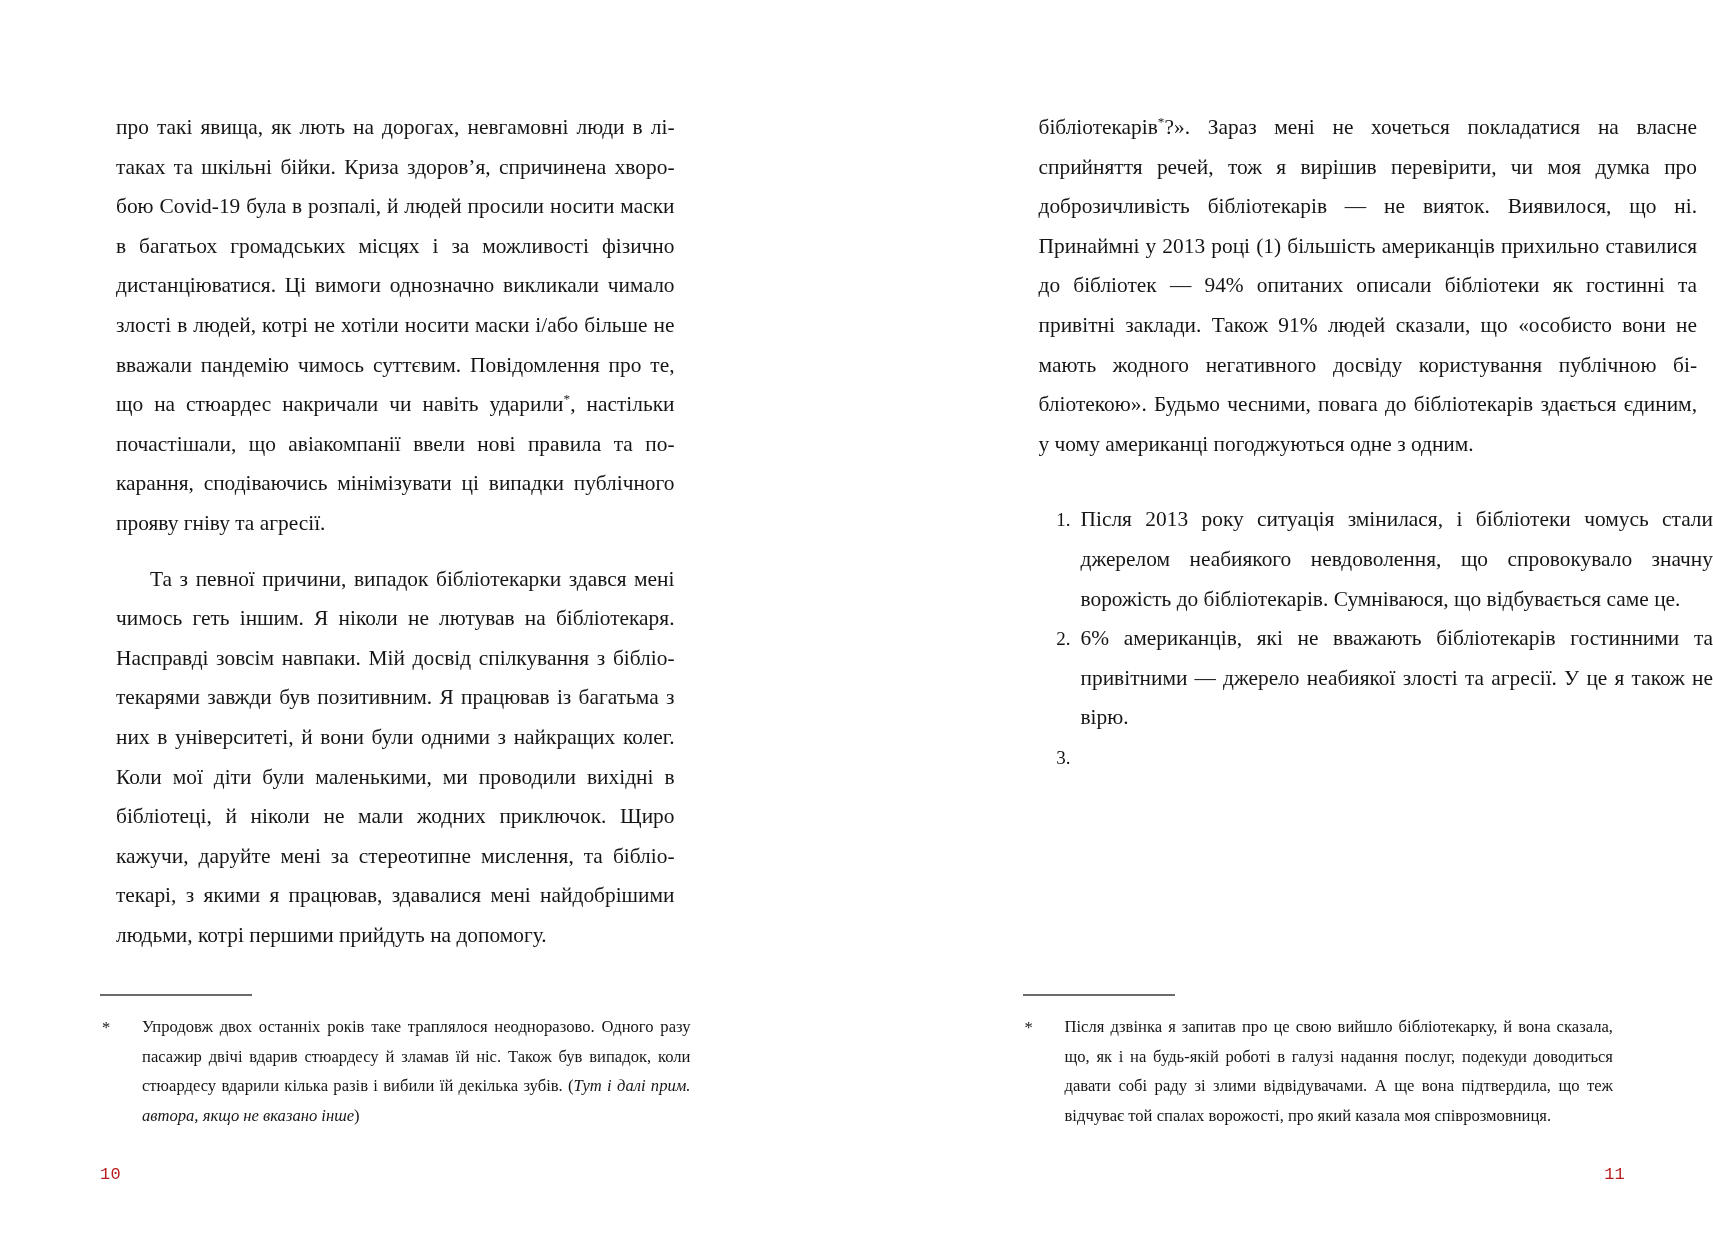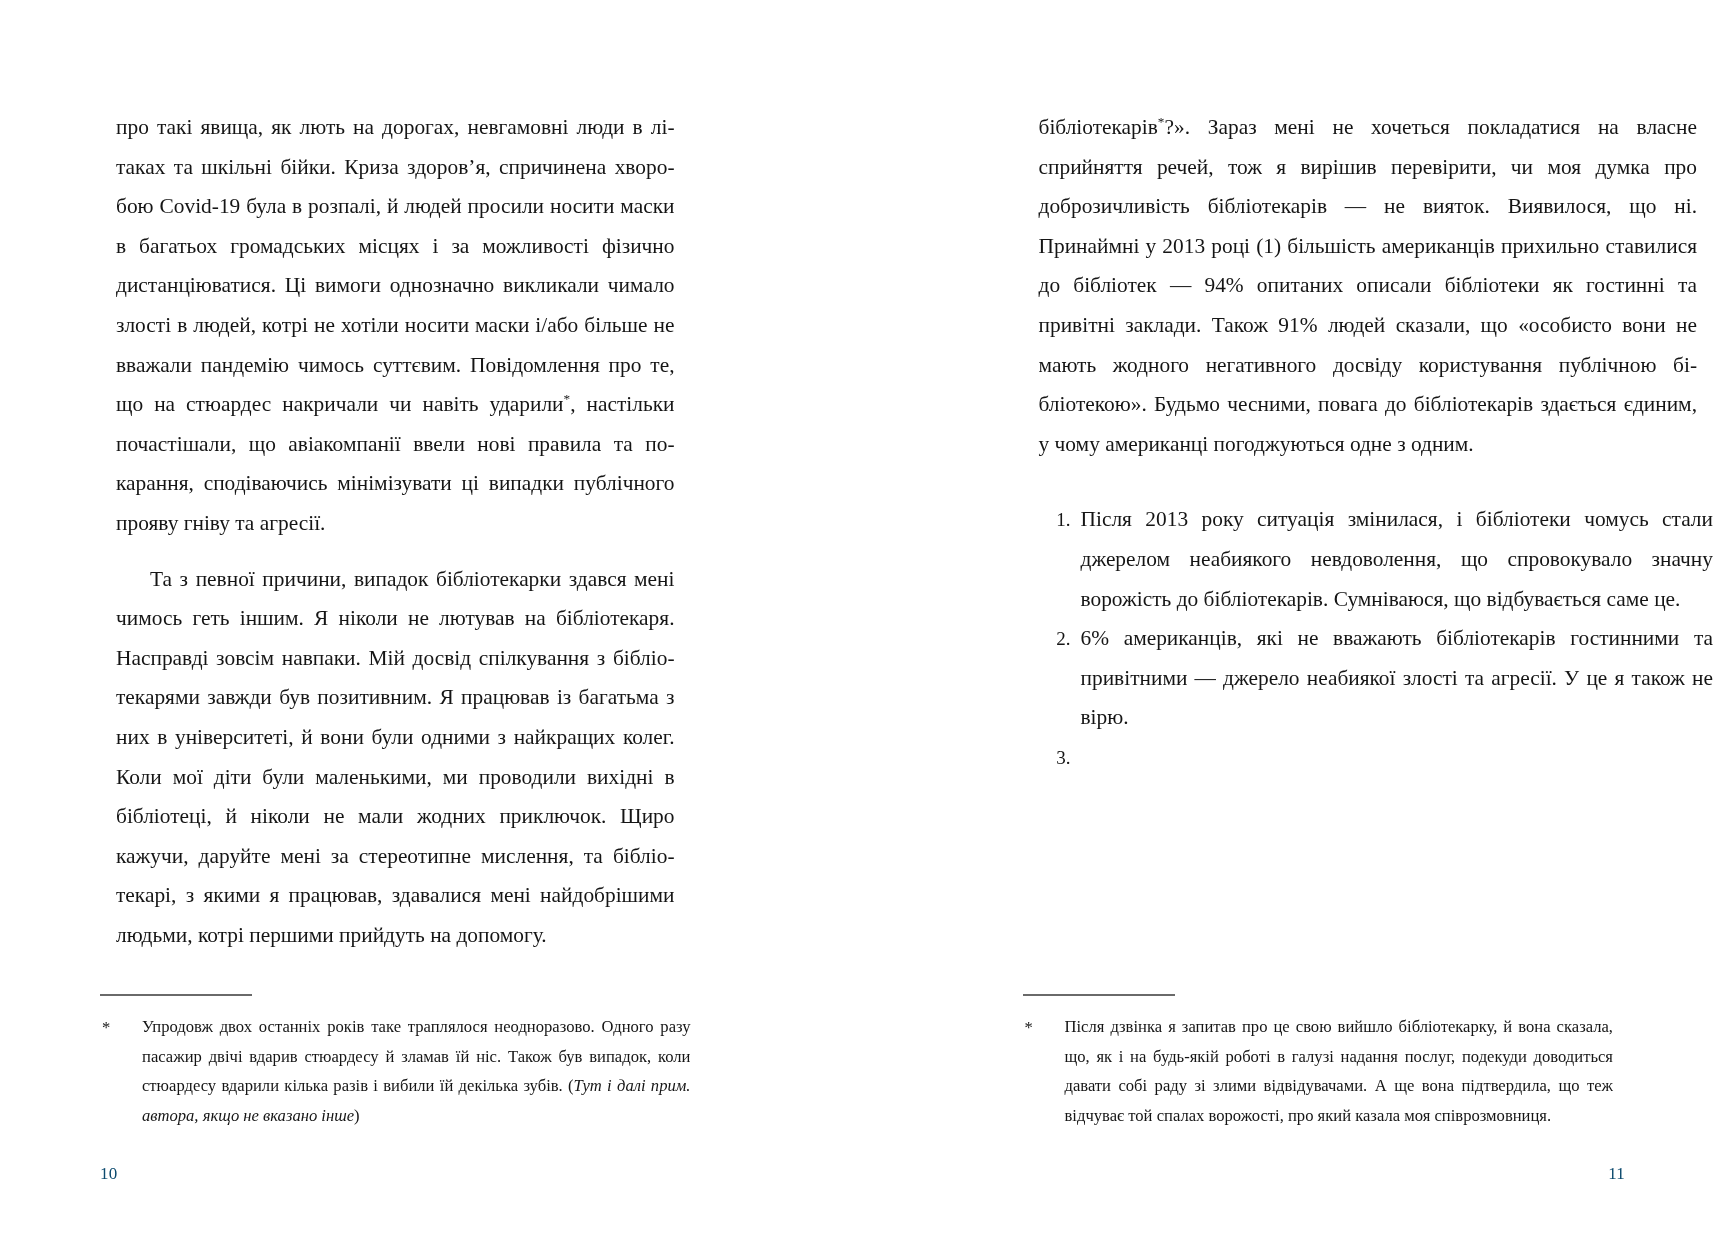--- a/index.html
+++ b/index.html
@@ -132,22 +132,23 @@
   sup.fn-ref {
     font-size: 0.62em;
     vertical-align: super;
     line-height: 0;
   }
 
   .folio {
     position: absolute;
     bottom: 74px;
     font-size: 17px;
-    color: #0c4a6e;
+    color: #b91c1c;
     letter-spacing: 0.2px;
+    font-family: Liberation Mono, monospace;
   }
 
   .folio-left { left: 100px; }
   .folio-right { right: 88px; }
 </style>
 </head>
 <body>
 
 <div class="spread">
 

